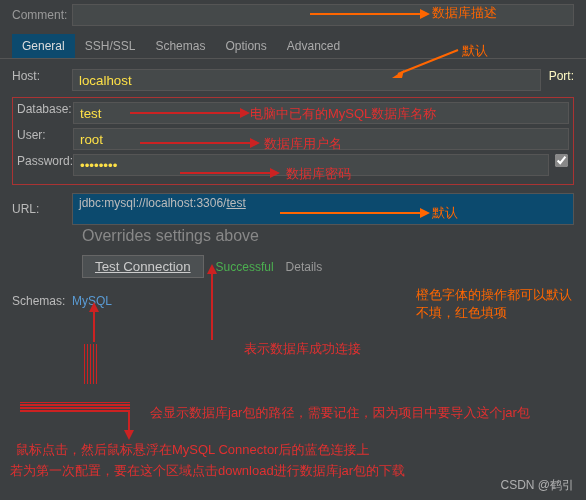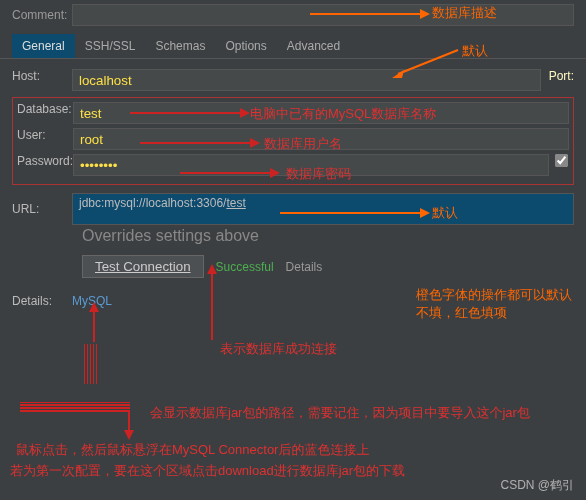--- a/index.html
+++ b/index.html
@@ -218,32 +218,32 @@
   <div class="override-note">Overrides settings above</div>
 
   <div class="test-row">
     <button class="test-btn">Test Connection</button>
     <span class="status-success">Successful</span>
     <span class="details-link">Details</span>
   </div>
 </div>
 
 <div class="driver-row">
-  <span class="driver-label">Details:</span>
+  <span class="driver-label">Schemas:</span>
   <span class="driver-link">MySQL</span>
 </div>
 
 <div class="anno" style="left:432px; top:4px;">数据库描述</div>
 <div class="anno" style="left:462px; top:42px;">默认</div>
 <div class="anno red" style="left:250px; top:105px;">电脑中已有的MySQL数据库名称</div>
 <div class="anno red" style="left:264px; top:135px;">数据库用户名</div>
 <div class="anno red" style="left:286px; top:165px;">数据库密码</div>
 <div class="anno" style="left:432px; top:204px;">默认</div>
 <div class="anno" style="left:416px; top:286px; width:166px; line-height:1.4;">橙色字体的操作都可以默认不填，红色填项</div>
-<div class="anno red" style="left:220px; top:340px;">表示数据库成功连接</div>
+<div class="anno red" style="left:244px; top:340px;">表示数据库成功连接</div>
 <div class="anno red" style="left:150px; top:404px;">会显示数据库jar包的路径，需要记住，因为项目中要导入这个jar包</div>
 <div class="anno red" style="left:16px; top:441px;">鼠标点击，然后鼠标悬浮在MySQL Connector后的蓝色连接上</div>
 <div class="anno red" style="left:10px; top:462px;">若为第一次配置，要在这个区域点击download进行数据库jar包的下载</div>
 
 <svg class="arrow" style="left:310px; top:6px;" width="120" height="16">
     <line x1="0" y1="8" x2="110" y2="8" stroke="#ff6600" stroke-width="2"></line>
     <polygon points="110,3 120,8 110,13" fill="#ff6600"></polygon>
   </svg>
 <svg class="arrow" style="left:390px; top:48px;" width="70" height="30">
     <line x1="68" y1="2" x2="8" y2="26" stroke="#ff6600" stroke-width="2"></line>

